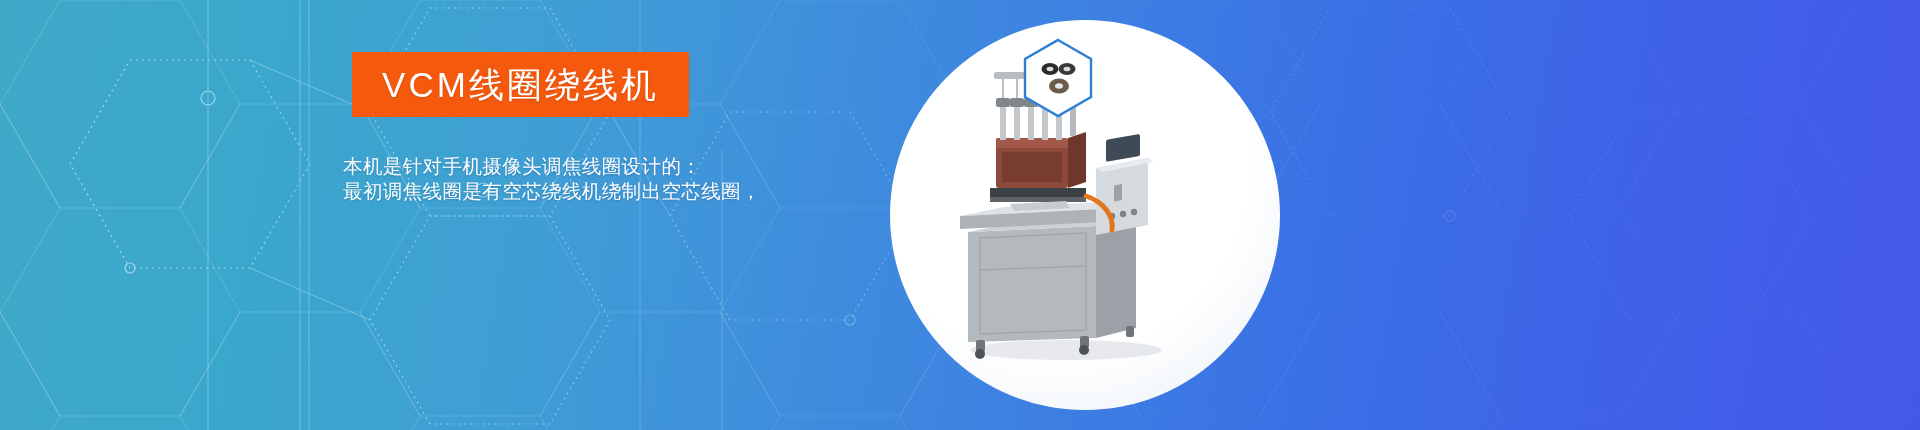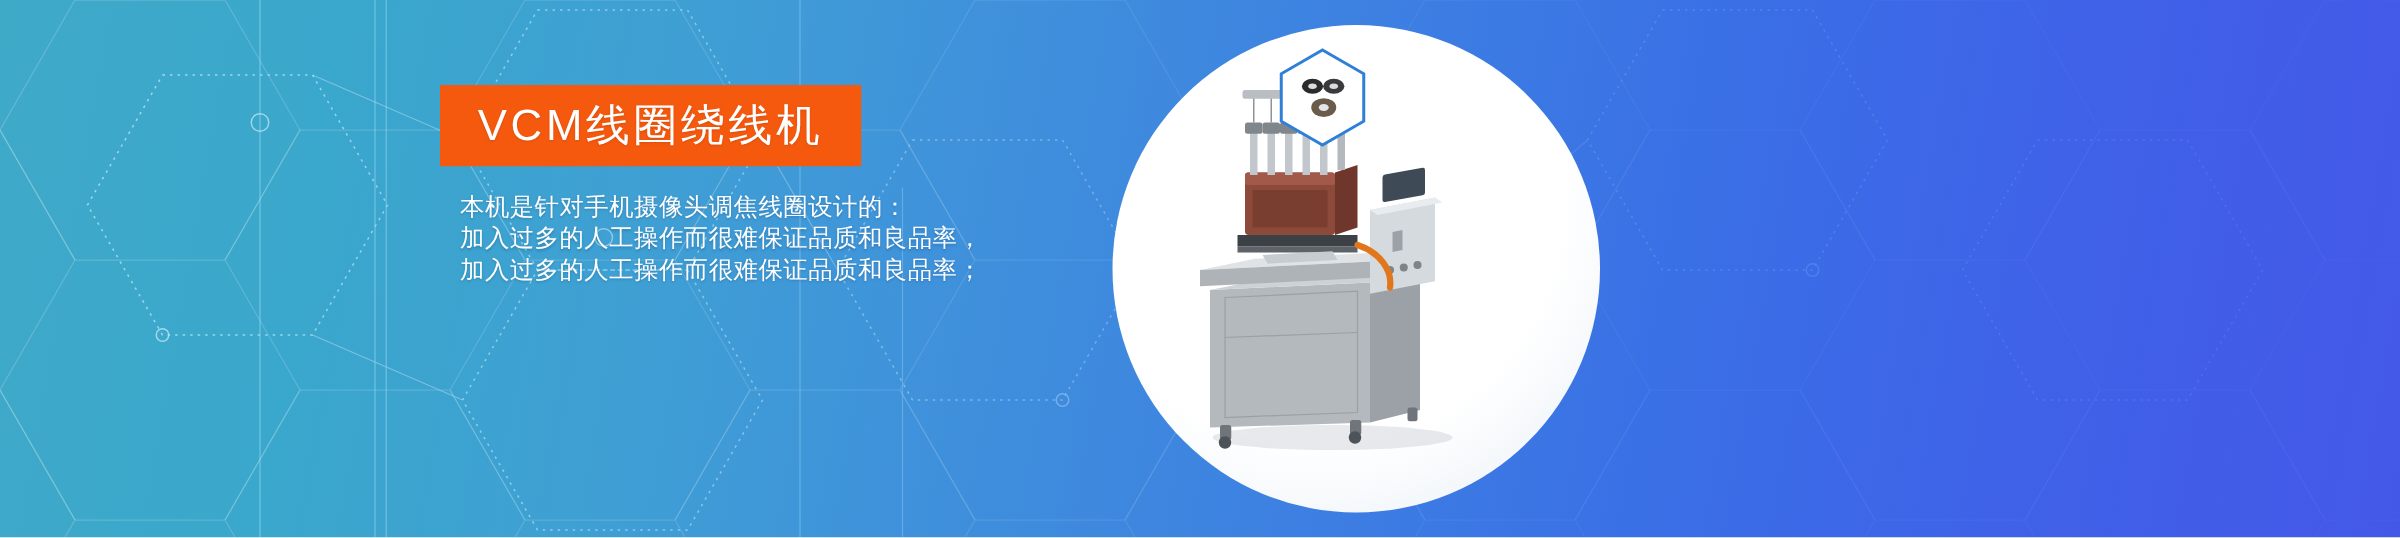--- a/index.html
+++ b/index.html
@@ -24,40 +24,40 @@
   }
   
   #hexlayer {
     position: absolute; inset: 0;
     width: 1920px; height: 430px;
     pointer-events: none;
   }
   
   #title-block {
     position: absolute;
-    left: 352px; top: 68px;
+    left: 352px; top: 52px;
     width: 337px; height: 65px;
     background: #f5590e;
     display: flex;
     align-items: center;
     justify-content: center;
   }
   #title-text {
     color: #ffffff;
     font-size: 35px;
     letter-spacing: 3px;
     line-height: 1;
     white-space: nowrap;
     font-weight: 400;
     text-shadow: 0 1px 2px rgba(0,0,0,.12);
   }
   
   #body-copy {
     position: absolute;
-    left: 368px; top: 154px;
+    left: 343px; top: 154px;
     width: 560px;
   }
   .copy-line {
     color: #ffffff;
     font-size: 19.5px;
     line-height: 24.8px;
     white-space: nowrap;
     letter-spacing: .4px;
     text-shadow: 0 1px 2px rgba(10,40,80,.25);
   }
@@ -142,22 +142,21 @@
       </g>
     </g>
   </svg>
 
   <div id="title-block">
     <span id="title-text">VCM线圈绕线机</span>
   </div>
 
   <div id="body-copy">
     <div class="copy-line">本机是针对手机摄像头调焦线圈设计的：</div>
-    <div class="copy-line">加入过多的人工操作而很难保证品质和良品率，</div>
-    <div class="copy-line">加入过多的人工操作而很难保证品质和良品率；</div>
+    <div class="copy-line">最初调焦线圈是有空芯绕线机绕制出空芯线圈，</div>
   </div>
 
   <div id="photo-circle">
     <svg id="machine-svg" width="390" height="390" viewBox="0 0 390 390" xmlns="http://www.w3.org/2000/svg">
 
       <ellipse cx="176" cy="330" rx="96" ry="10" fill="#c9ced4" opacity="0.45"></ellipse>
 
       <path d="M78,212 L206,206 L206,318 L78,322 Z" fill="#b4b9be"></path>
       <path d="M206,206 L246,198 L246,308 L206,318 Z" fill="#9ba1a7"></path>
       <path d="M78,212 L206,206 L246,198 L118,204 Z" fill="#cdd2d6"></path>

